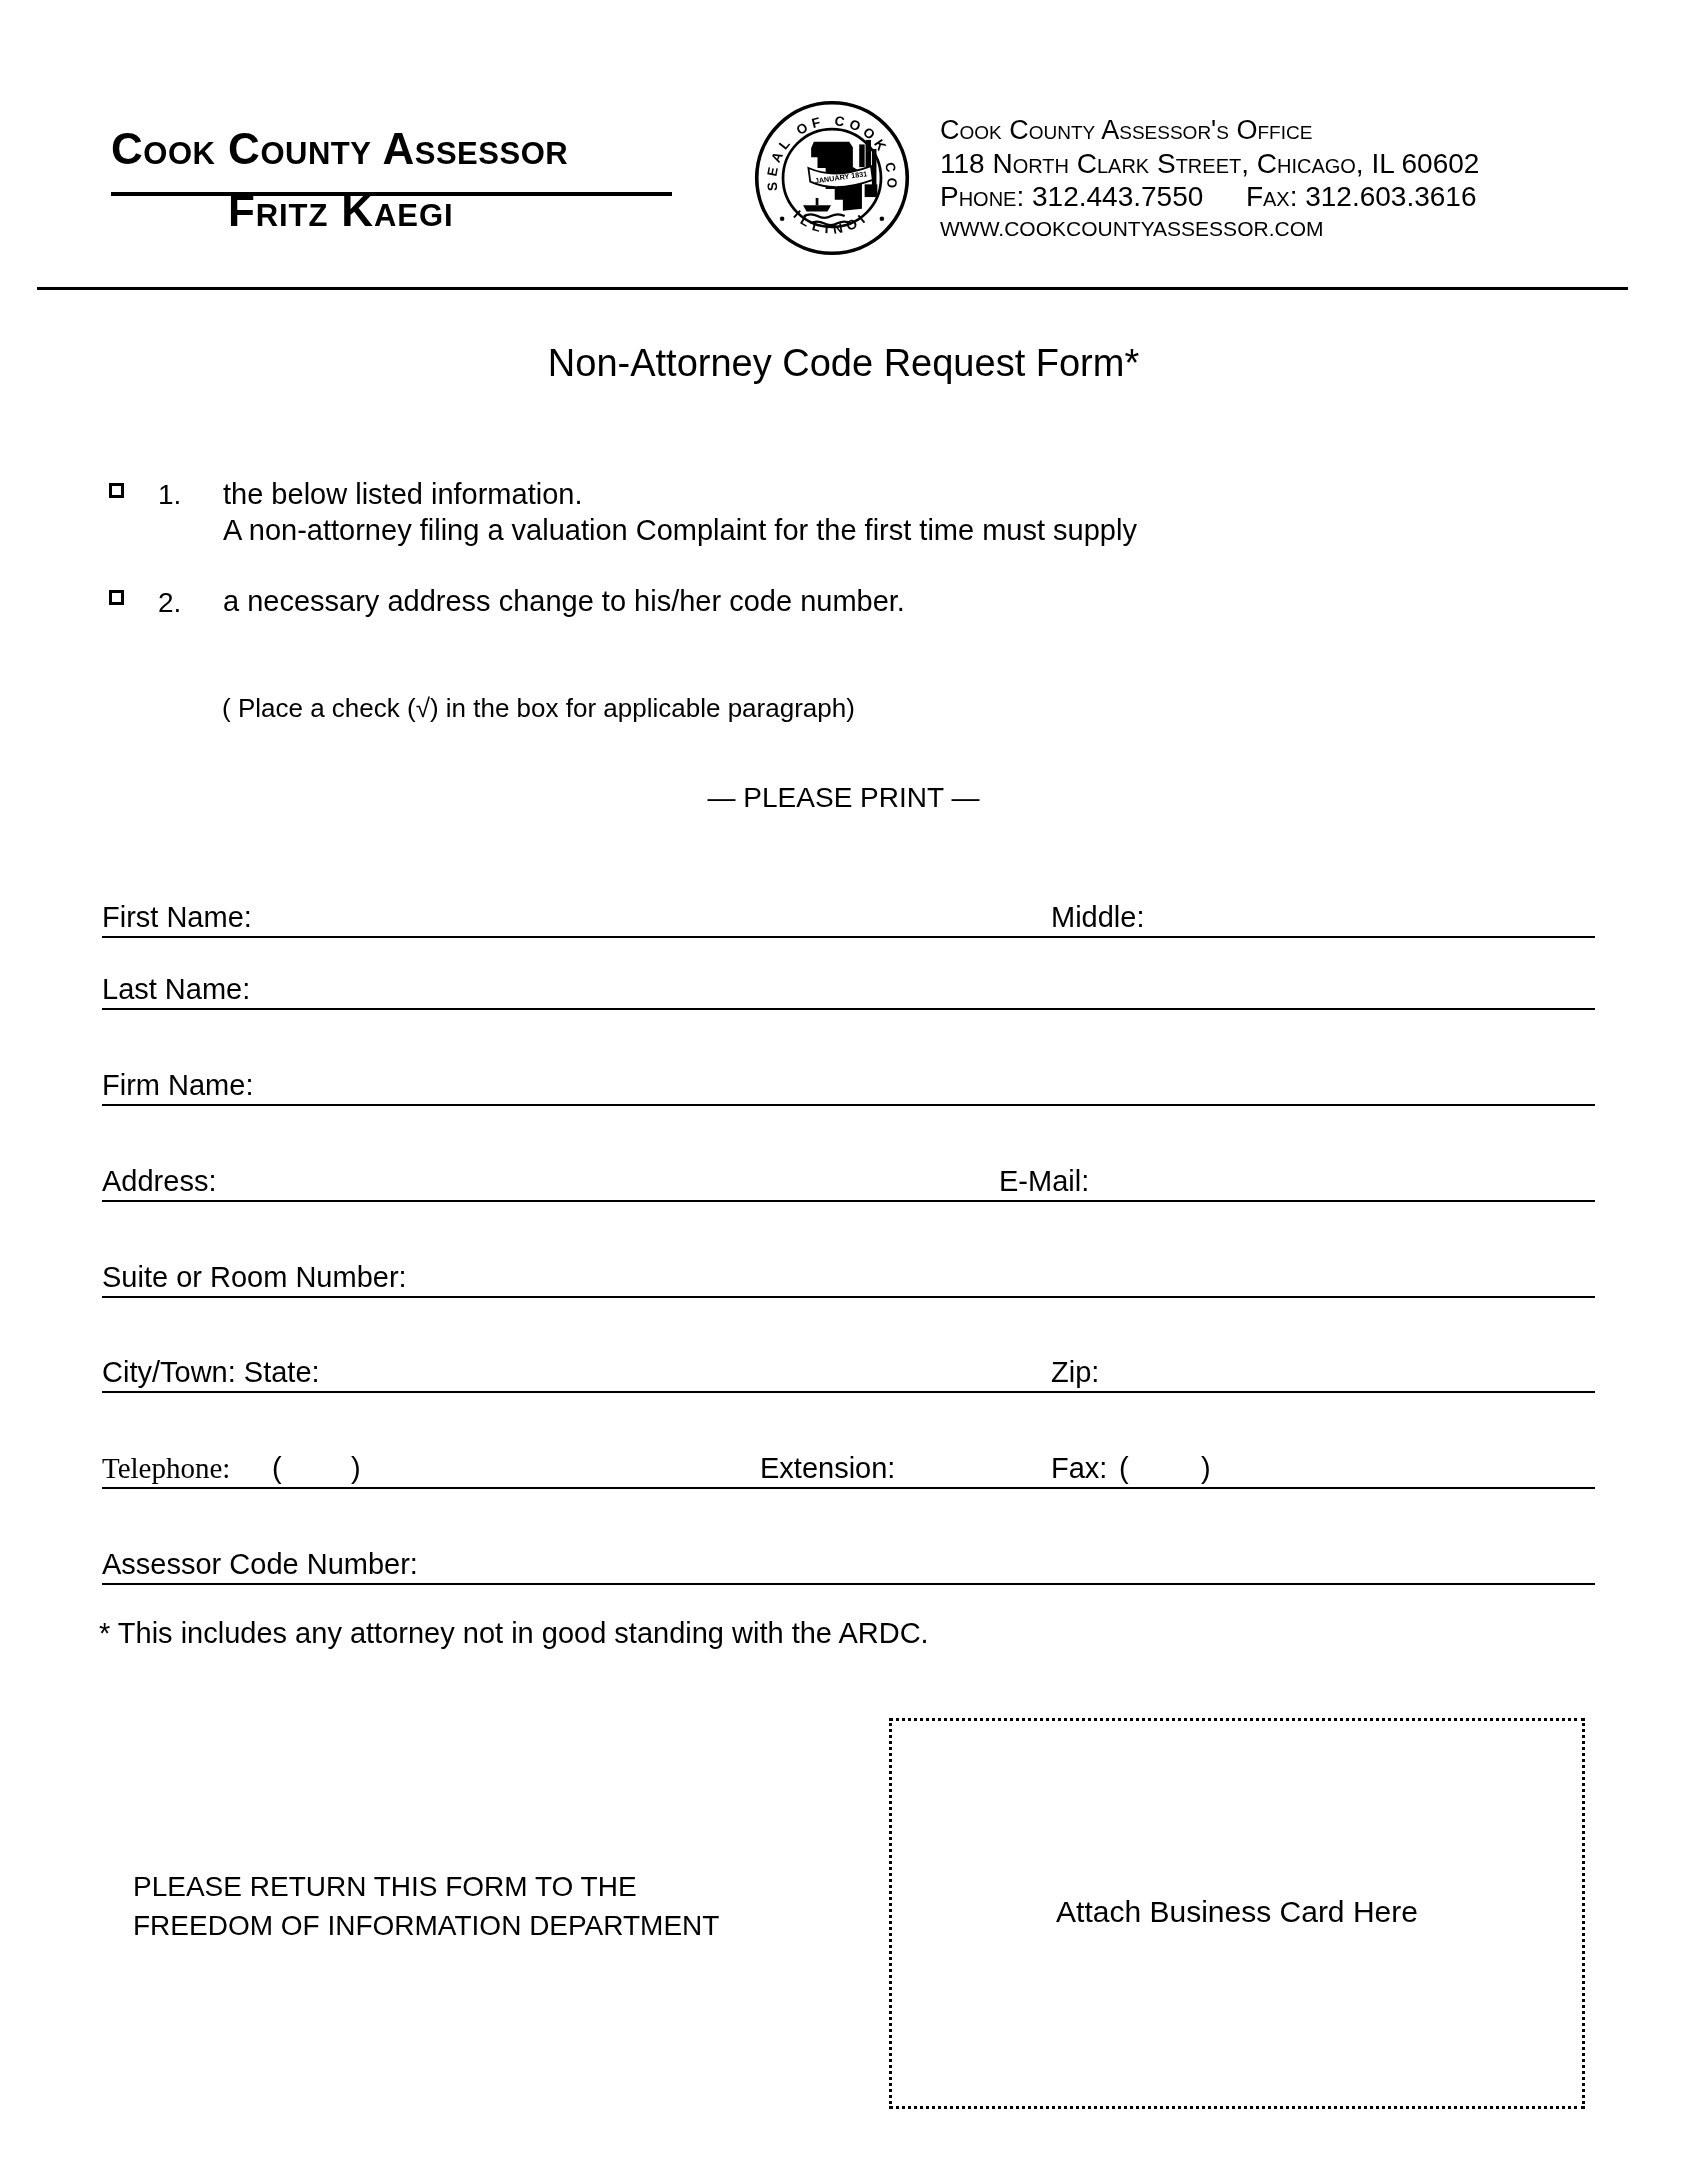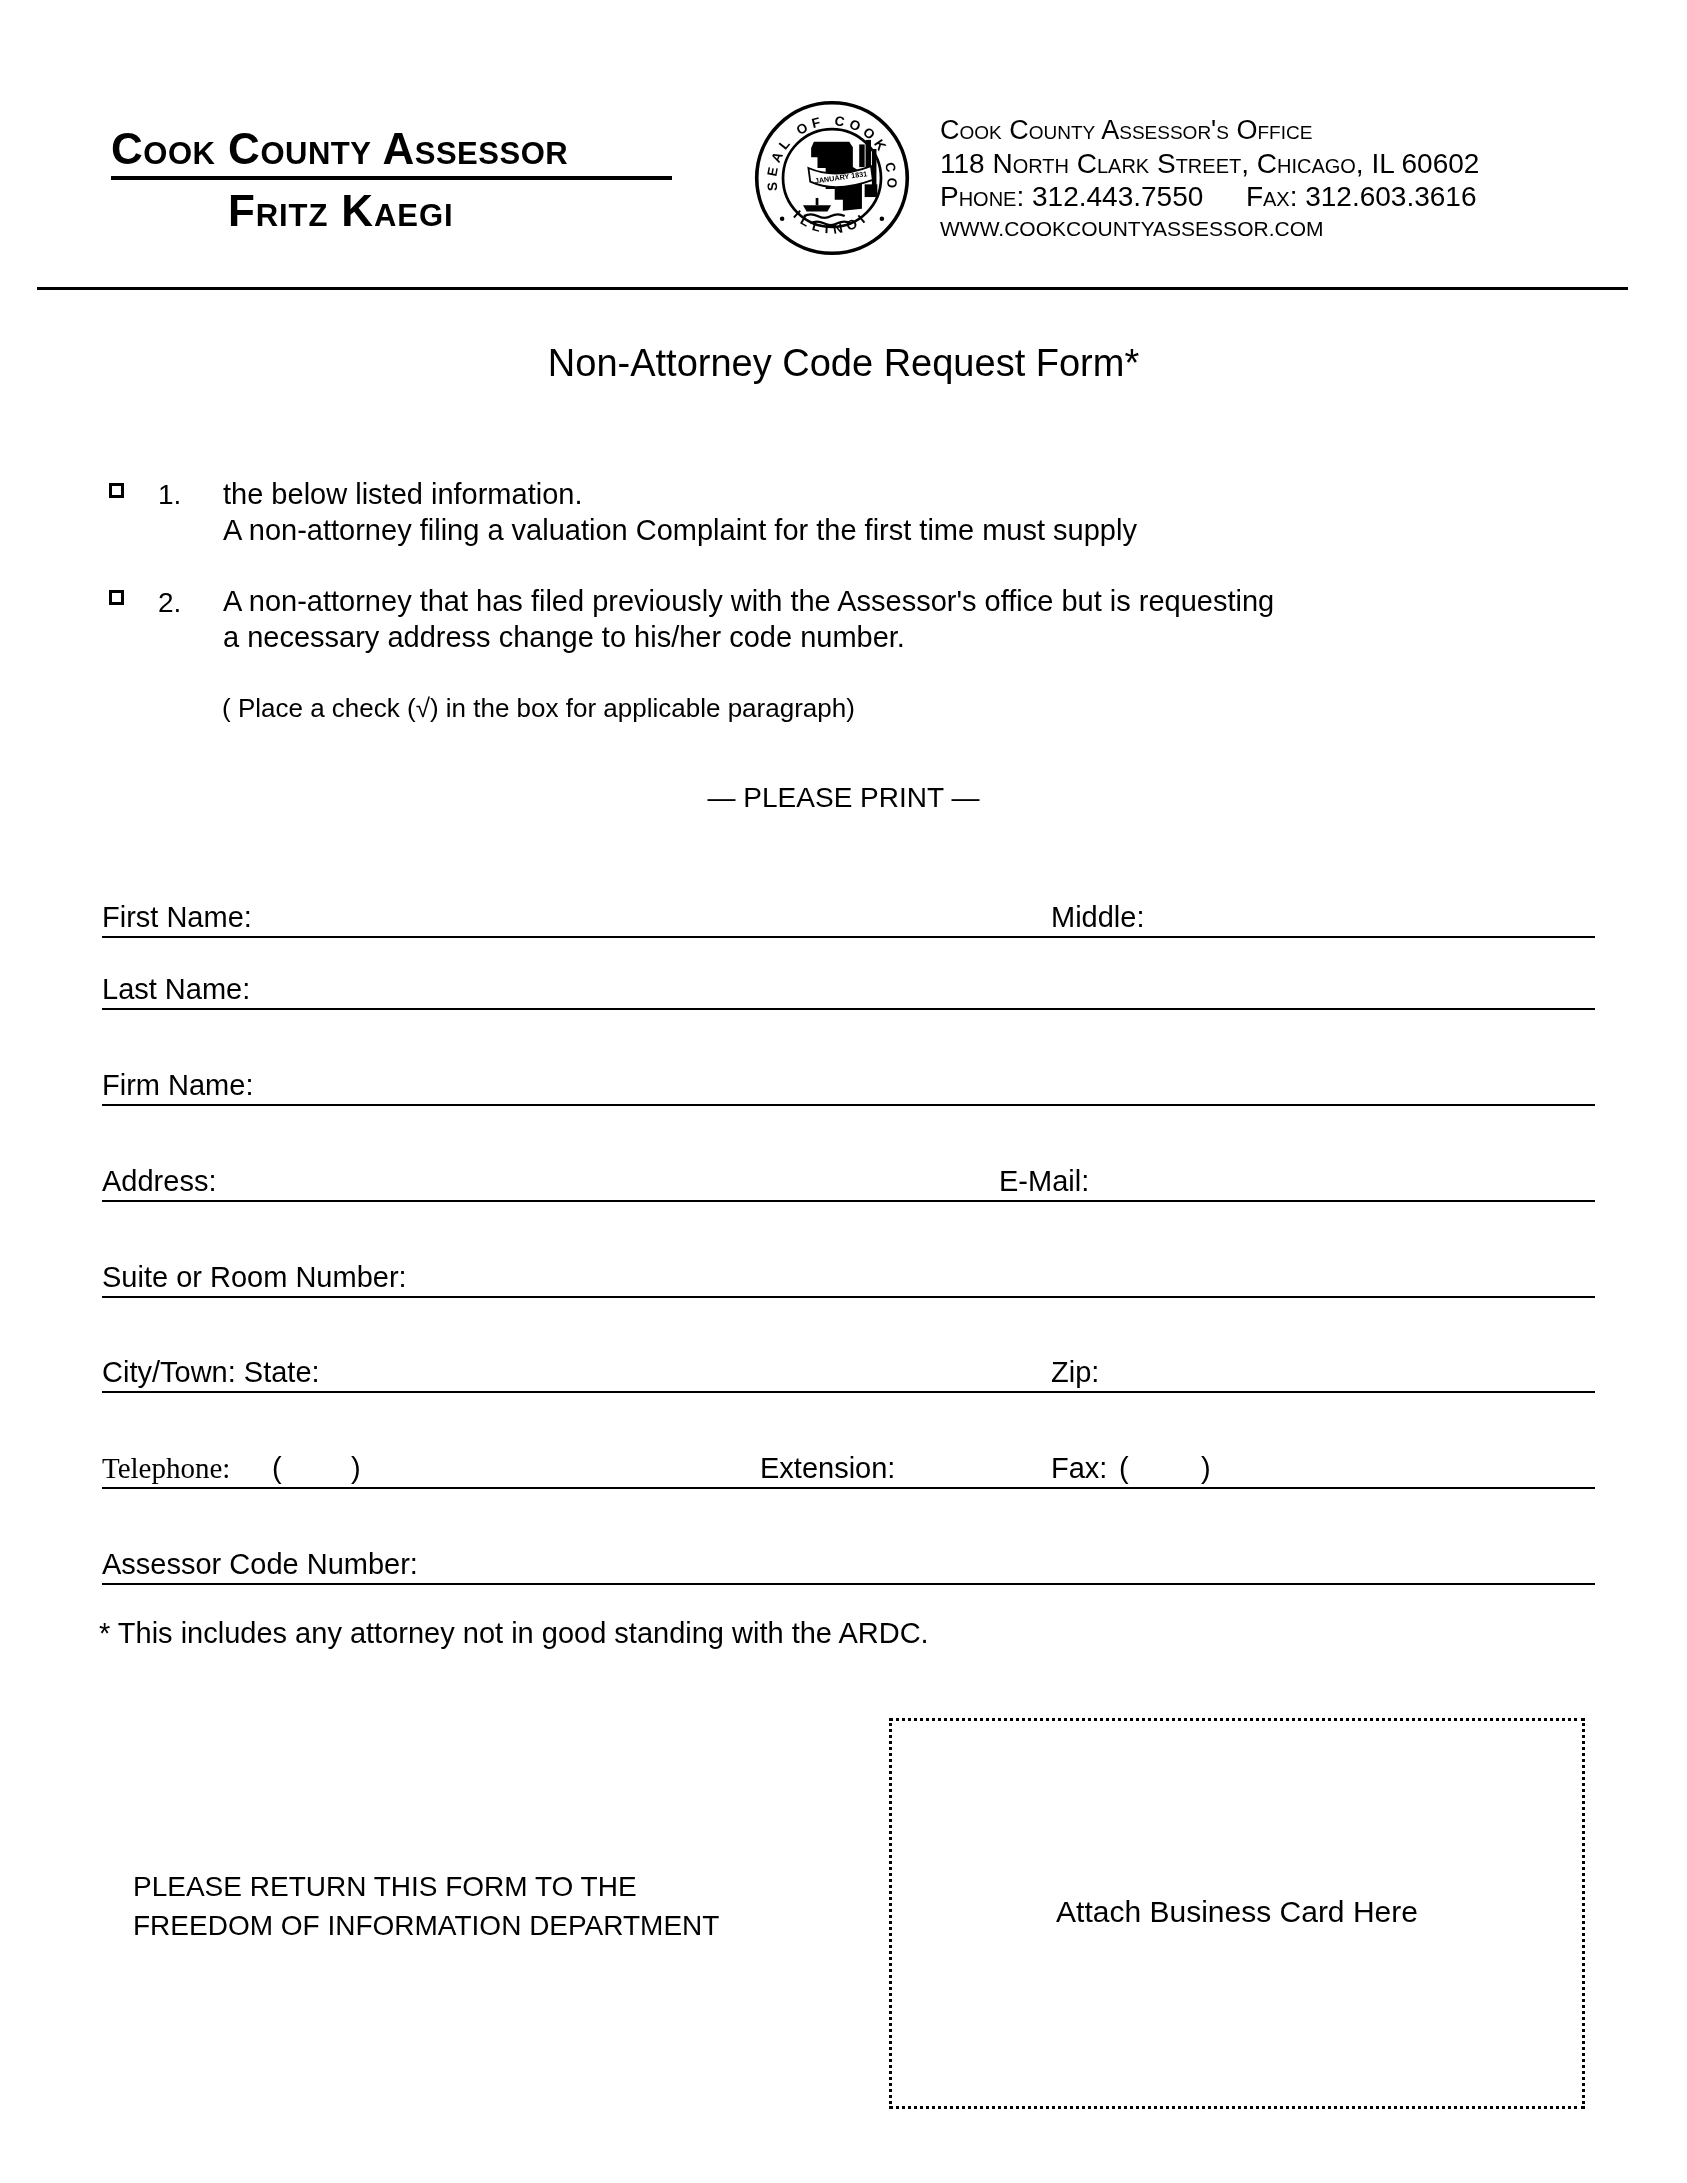--- a/index.html
+++ b/index.html
@@ -8,21 +8,21 @@
     font-family: "Liberation Sans", sans-serif; color: #000;
   }
   .abs { position: absolute; }
 
   
   .lh-title {
     left: 111px; top: 127px; width: 561px;
     font-family: "Liberation Sans", sans-serif; font-weight: bold;
     font-size: 44px; line-height: 1; letter-spacing: 0.5px;
     font-variant: small-caps; white-space: nowrap;
-    border-bottom: 4.5px solid #000; padding-bottom: 5px;
+    border-bottom: 4.5px solid #000; padding-bottom: 21px;
   }
   .lh-name {
     left: 228px; top: 189px;
     font-weight: bold; font-size: 44px; line-height: 1;
     font-variant: small-caps; letter-spacing: 0.9px; white-space: nowrap;
   }
   .seal { left: 754px; top: 100px; width: 156px; height: 156px; }
 
   .office { left: 940px; top: 117px; width: 624px; 
     font-variant: small-caps; line-height: 1; }
@@ -124,21 +124,20 @@
 <div class="abs chk chk1"></div>
 <div class="abs num num1">1.</div>
 <div class="abs para para1">
   <div>the below listed information.</div>
   <div>A non-attorney filing a valuation Complaint for the first time must supply</div>
 </div>
 
 <div class="abs chk chk2"></div>
 <div class="abs num num2">2.</div>
 <div class="abs para para2">
-  <div>A non-attorney that has filed previously with the Assessor's office but is requesting</div>
   <div>a necessary address change to his/her code number.</div>
 </div>
 
 <div class="abs instruction">( Place a check (√) in the box for applicable paragraph)</div>
 <div class="abs please-print">— PLEASE PRINT —</div>
 
 <div class="abs row" style="top:900px;">
   <span class="lbl" style="left:0;">First Name:</span>
   <input class="field" style="left: 158px; width: 723px;" value="">
   <span class="lbl" style="left:949px;">Middle:</span>

